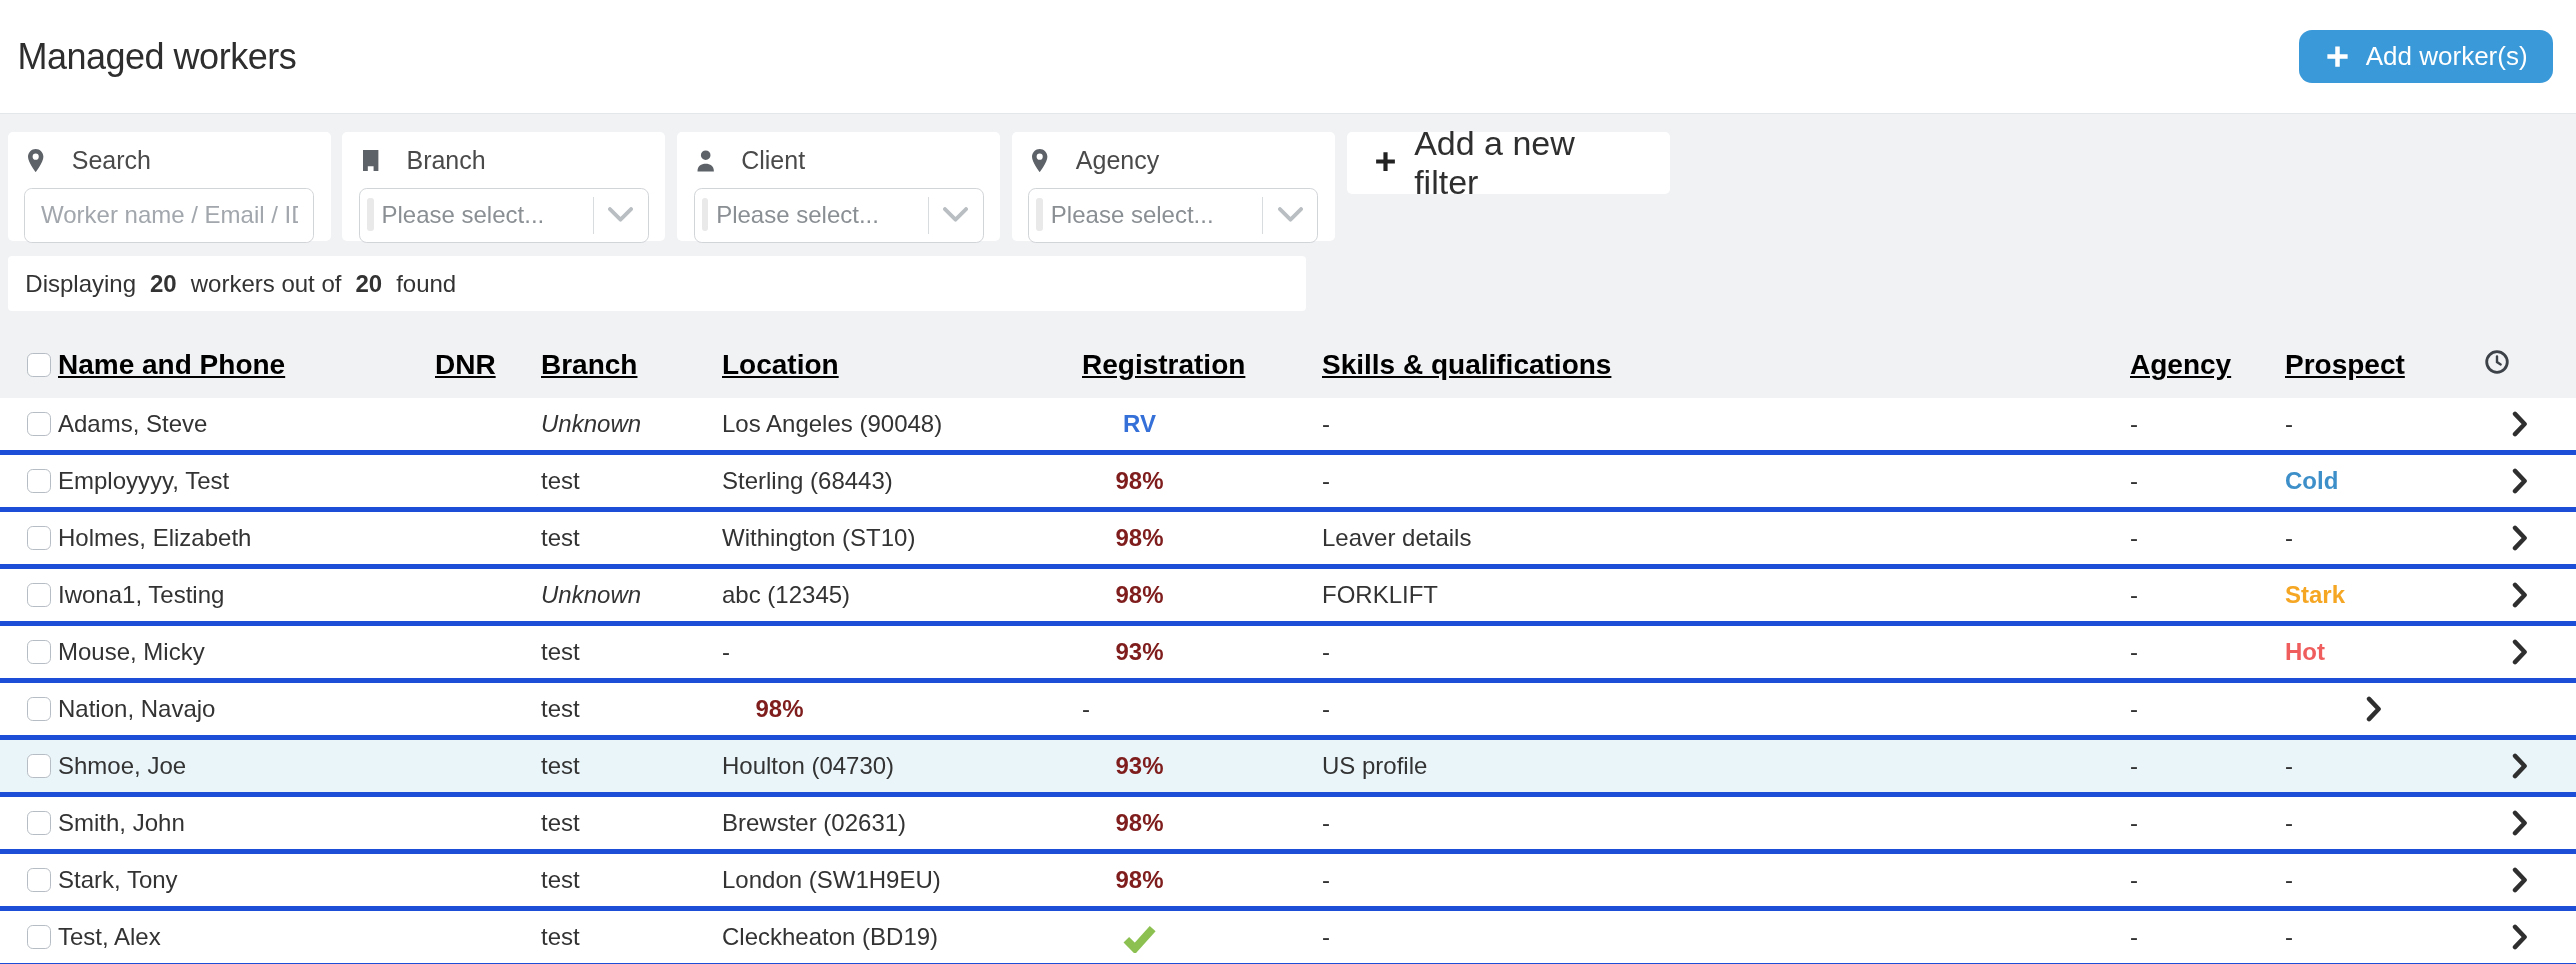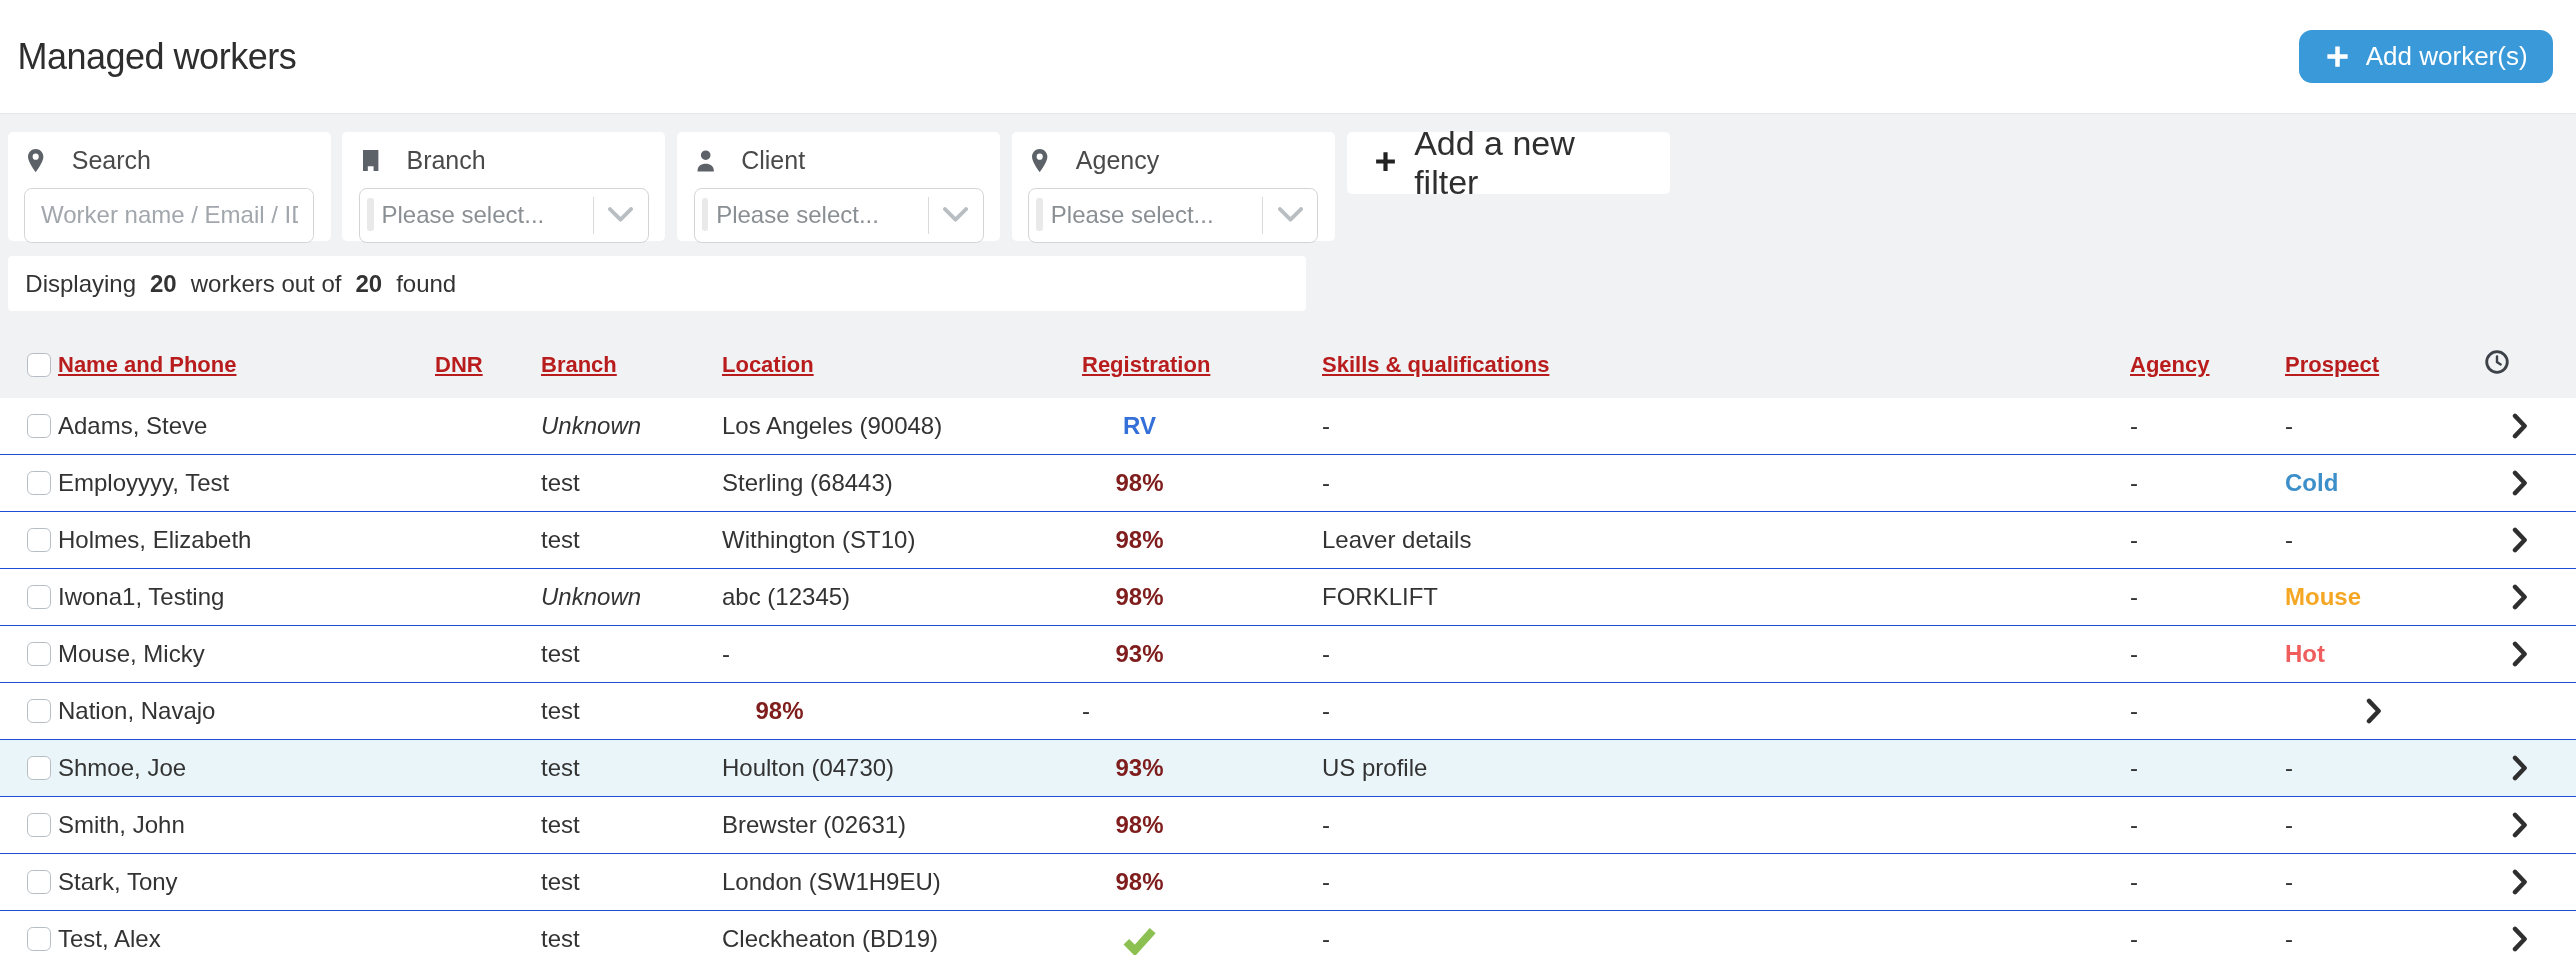--- a/index.html
+++ b/index.html
@@ -70,28 +70,28 @@
   .summary-line { display: flex; gap: 14px; align-items: baseline; font-size: 24px; color: #333; }
   .summary-line .num { font-weight: 700; }
 
   
   .grid-row {
     display: grid;
     grid-template-columns: 58px 377px 106px 181px 360px 240px 808px 155px 132px 160px;
     align-items: center;
   }
   .thead { margin-top: 21.4px; height: 66px; }
-  .thead .hcell { font-size: 22px; font-weight: 700; color: #b91c1c; text-decoration: underline; cursor: pointer; }
+  .thead .hcell { font-size: 28px; font-weight: 700; color: #000000; text-decoration: underline; cursor: pointer; }
   .c-check { padding-left: 27px; }
   .checkbox {
     display: block; width: 24px; height: 24px; background: #fff;
     border: 1.9px solid #b7bdc4; border-radius: 5.8px; cursor: pointer;
   }
   .rows { background: transparent; }
-  .trow { height: 57px; background: #fff; border-bottom: 1px solid #1d4ed8; cursor: pointer; }
+  .trow { height: 57px; background: #fff; border-bottom: 5px solid #1d4ed8; cursor: pointer; }
   .trow.highlight { background: #eaf5fa; }
   .cell { font-size: 24px; color: #333; overflow: hidden; white-space: nowrap; }
   .c-branch.unknown { font-style: italic; }
   .c-reg .reg-val { display: inline-block; width: 115px; text-align: center; }
   .reg-rv  { color: #3470d8; font-weight: 700; }
   .reg-pct { color: #7f1d1d; font-weight: 700; }
   .reg-check svg { display: inline-block; vertical-align: middle; }
   .c-prospect.p-cold { color: #3d8fc9; font-weight: 700; }
   .c-prospect.p-warm { color: #f5a623; font-weight: 700; }
   .c-prospect.p-hot  { color: #ef5d5d; font-weight: 700; }
@@ -295,21 +295,21 @@
     <div class="cell c-check">
         <span class="checkbox"></span>
       </div>
     <div class="cell c-name">Iwona1, Testing</div>
     <div class="cell c-dnr"></div>
     <div class="cell c-branch unknown">Unknown</div>
     <div class="cell c-loc">abc (12345)</div>
     <div class="cell c-reg"><span class="reg-val reg-pct">98%</span></div>
     <div class="cell c-skills">FORKLIFT</div>
     <div class="cell c-agency">-</div>
-    <div class="cell c-prospect p-warm">Mouse</div>
+    <div class="cell c-prospect p-warm">Stark</div>
     <div class="cell c-go">
       <span class="chev">
           <svg width="16.6" height="26" viewBox="0 0 17 27">
             <path d="M3 3l10 10.5L3 24" fill="none" stroke="#2f2f2f" stroke-width="4.6" stroke-linecap="round" stroke-linejoin="round"></path>
           </svg>
         </span>
     </div>
   </div>
     <div class="grid-row trow">
     <div class="cell c-check">

